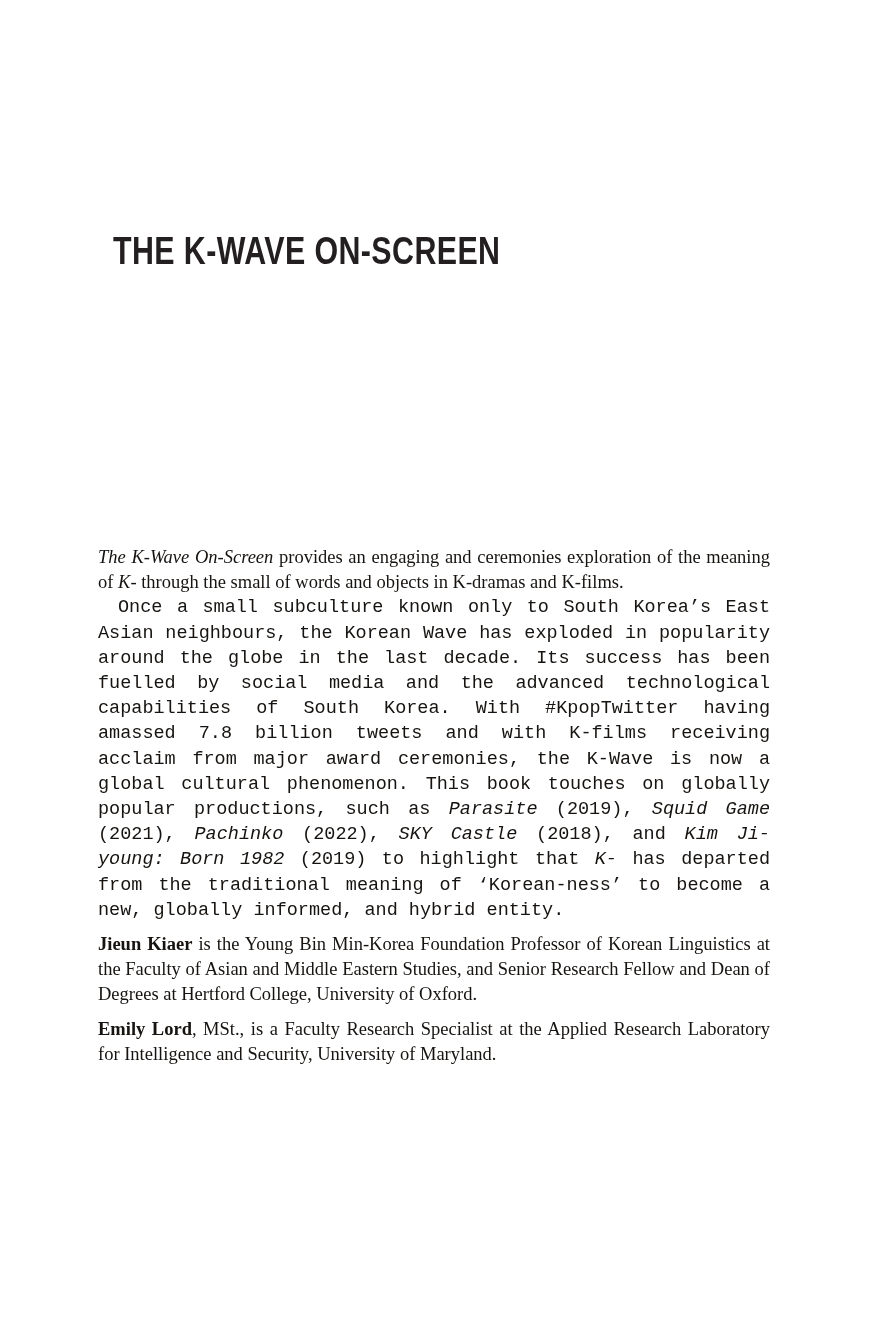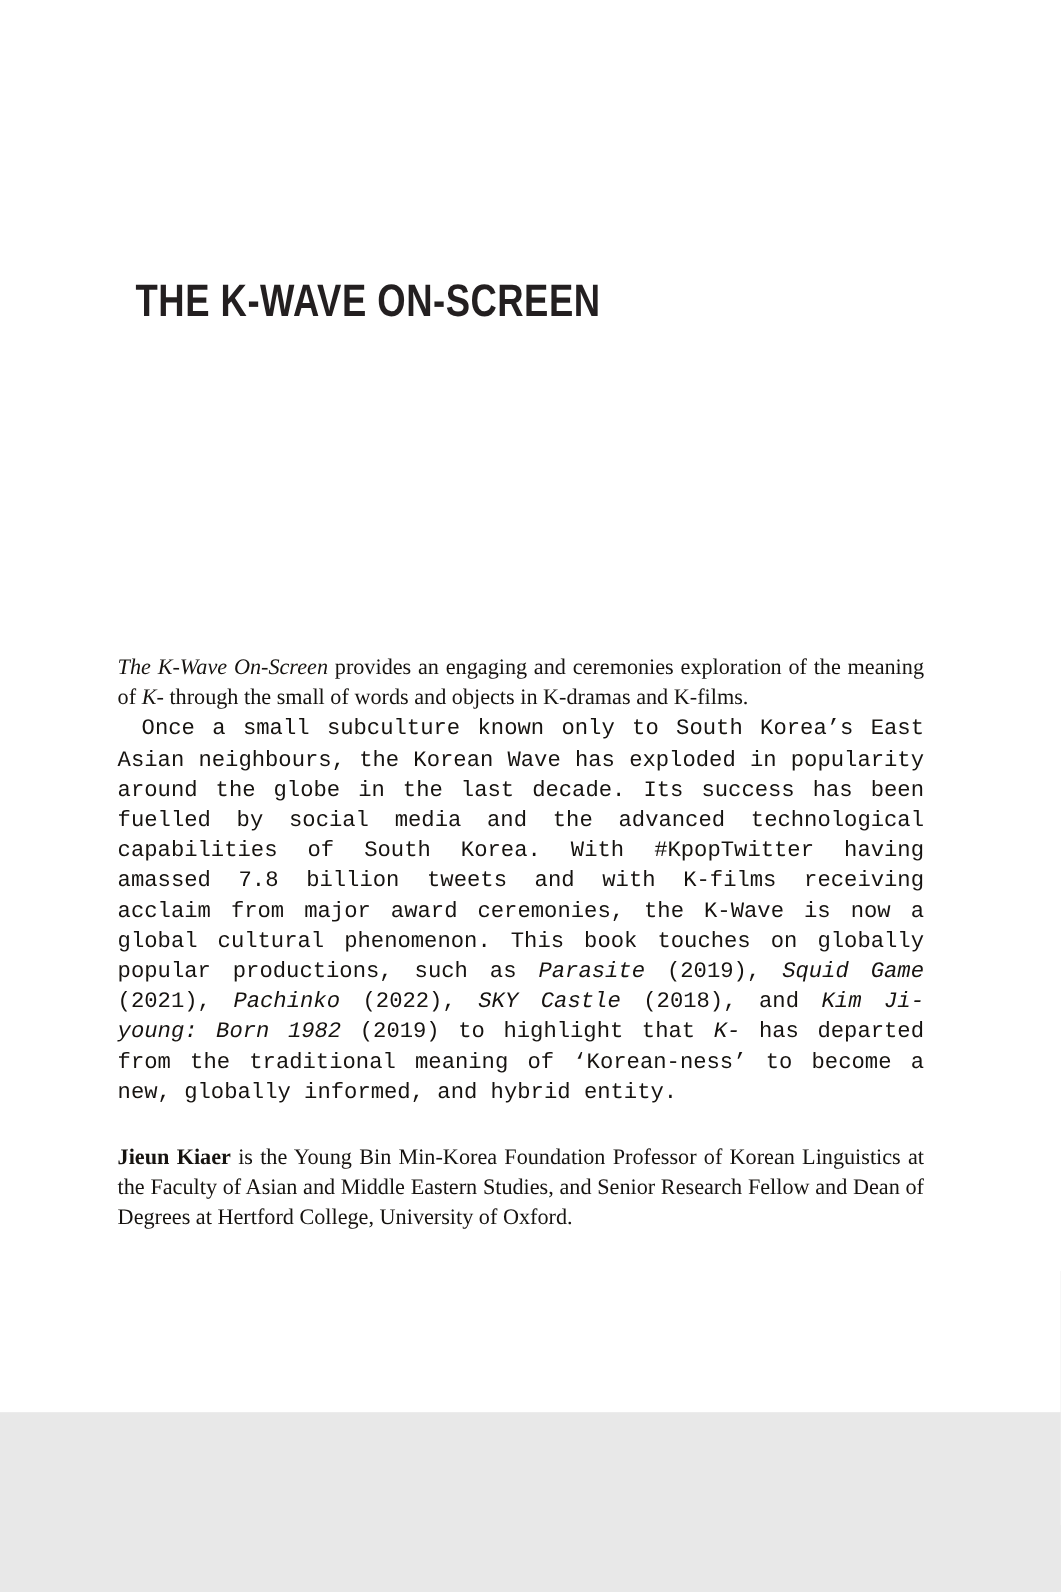--- a/index.html
+++ b/index.html
@@ -1,19 +1,19 @@
 <!DOCTYPE html>
 <html><head>
 <meta charset="utf-8">
 <style>
   html, body { margin: 0; padding: 0; background: #e8e8e8; }
   .page {
     position: relative;
     width: 884px;
-    height: 1177px;
+    height: 1327px;
     background: #ffffff;
     margin: 0 auto;
     overflow: hidden;
   }
   .title {
     position: absolute;
     left: 113px;
     top: 206px;
     font-family: "Liberation Sans", sans-serif;
     font-weight: 700;
@@ -31,29 +31,30 @@
     top: 545px;
     width: 672px;
     font-family: "Liberation Serif", serif;
     font-size: 18.5px;
     line-height: 25.2px;
     color: #161310;
     text-align: justify;
   }
   .text-block p { margin: 0; }
   p.indent { text-indent: 20px; font-family: Liberation Mono, monospace; }
-  p.spaced { margin-top: 30px; }
+  p.spaced { margin-top: 9px; }
   .run-italic { font-style: italic; }
   .run-bold { font-weight: 700; }
 </style>
 </head>
 <body>
 
 <div class="page">
   <h1 class="title">THE K-WAVE ON-SCREEN</h1>
 
   <div class="text-block">
     <p><span class="run-italic">The K-Wave On-Screen</span><span class="run-normal"> provides an engaging and ceremonies exploration of the meaning of </span><span class="run-italic">K-</span><span class="run-normal"> through the small of words and objects in K-dramas and K-films.</span></p>
     <p class="indent"><span class="run-normal">Once a small subculture known only to South Korea’s East Asian neighbours, the Korean Wave has exploded in popularity around the globe in the last decade. Its success has been fuelled by social media and the advanced technological capabilities of South Korea. With #KpopTwitter having amassed 7.8 billion tweets and with K-films receiving acclaim from major award ceremonies, the K-Wave is now a global cultural phenomenon. This book touches on globally popular productions, such as </span><span class="run-italic">Parasite</span><span class="run-normal"> (2019), </span><span class="run-italic">Squid Game</span><span class="run-normal"> (2021), </span><span class="run-italic">Pachinko</span><span class="run-normal"> (2022), </span><span class="run-italic">SKY Castle</span><span class="run-normal"> (2018), and </span><span class="run-italic">Kim Ji-young: Born 1982</span><span class="run-normal"> (2019) to highlight that </span><span class="run-italic">K-</span><span class="run-normal"> has departed from the traditional meaning of ‘Korean-ness’ to become a new, globally informed, and hybrid entity.</span></p>
 
     <p class="spaced"><span class="run-bold">Jieun Kiaer</span><span class="run-normal"> is the Young Bin Min-Korea Foundation Professor of Korean Linguistics at the Faculty of Asian and Middle Eastern Studies, and Senior Research Fellow and Dean of Degrees at Hertford College, University of Oxford.</span></p>
+    <p class="spaced"><span class="run-bold">Emily Lord</span><span class="run-normal">, MSt., is a Faculty Research Specialist at the Applied Research Laboratory for Intelligence and Security, University of Maryland.</span></p>
   </div>
 </div>
 
 </body></html>

